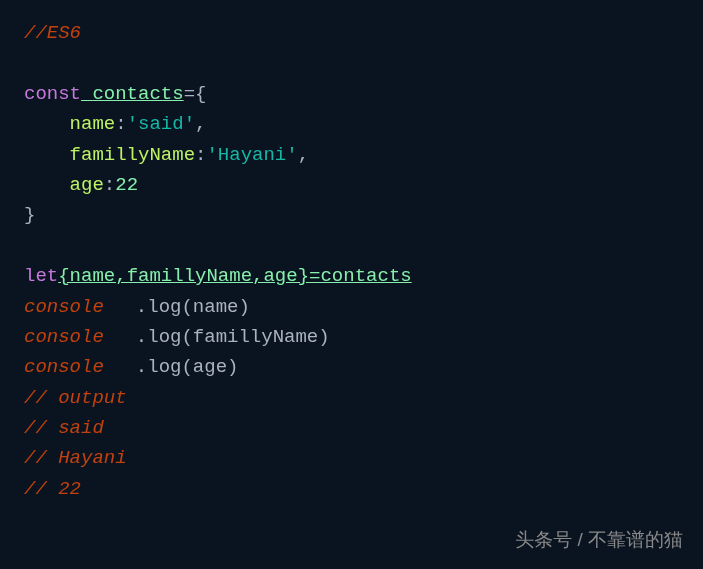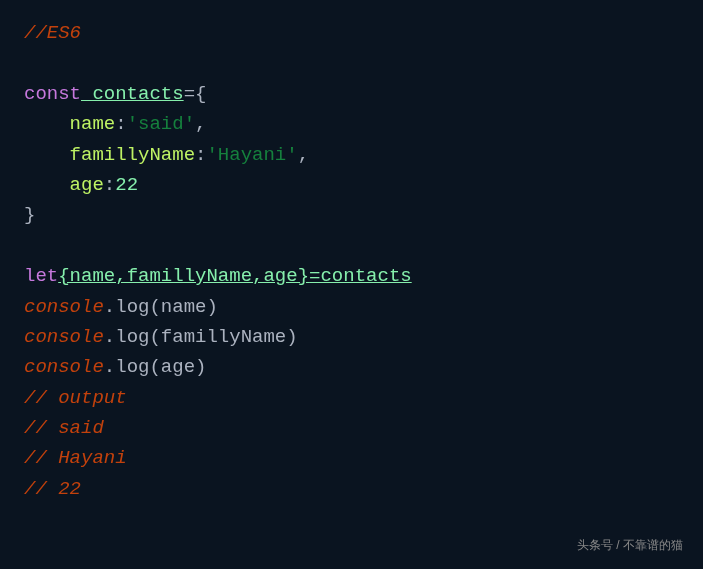--- a/index.html
+++ b/index.html
@@ -30,42 +30,43 @@
       color: #c678dd;
     }
     .variable {
       color: #86efac;
       text-decoration: underline;
     }
     .property {
       color: #bef264;
     }
     .string {
-      color: #15803d;
+      color: #14b8a6;
       margin-top: 44px;
     }
     .number {
       color: #86efac;
     }
     .punct {
       color: #abb2bf;
     }
     .console {
       color: #c2410c;
       font-style: italic;
     }
     .method {
       color: #abb2bf;
+      margin-left: 32px;
     }
     .watermark {
       position: absolute;
       bottom: 14px;
       right: 20px;
       color: #888888;
-      font-size: 12px;
+      font-size: 19px;
       font-family: sans-serif;
     }
   </style>
 </head>
 <body>
 
 <div class="code-line"><span class="comment">//ES6</span></div>
 <div class="code-line"> </div>
 <div class="code-line"><span class="keyword">const</span><span class="variable"> contacts</span><span class="punct">={</span></div>
 <div class="code-line"><span>    </span><span class="property">name</span><span class="punct">:</span><span class="string">'said'</span><span class="punct">,</span></div>

